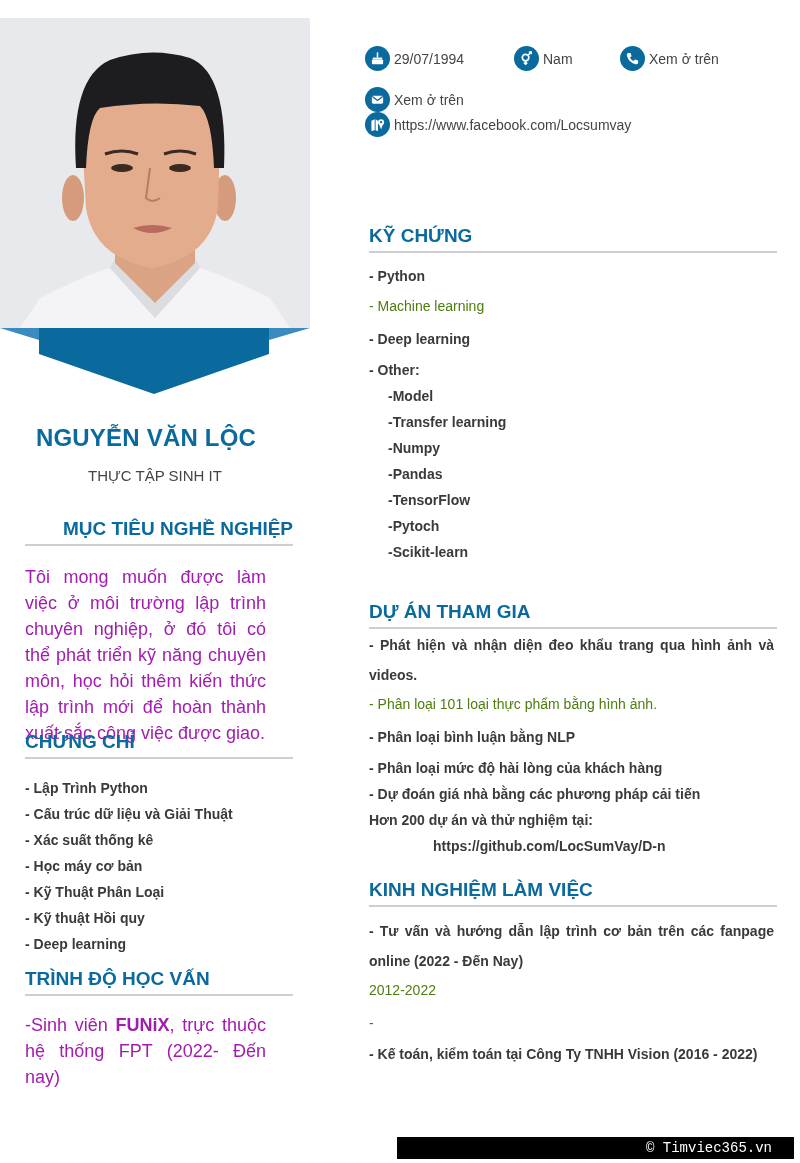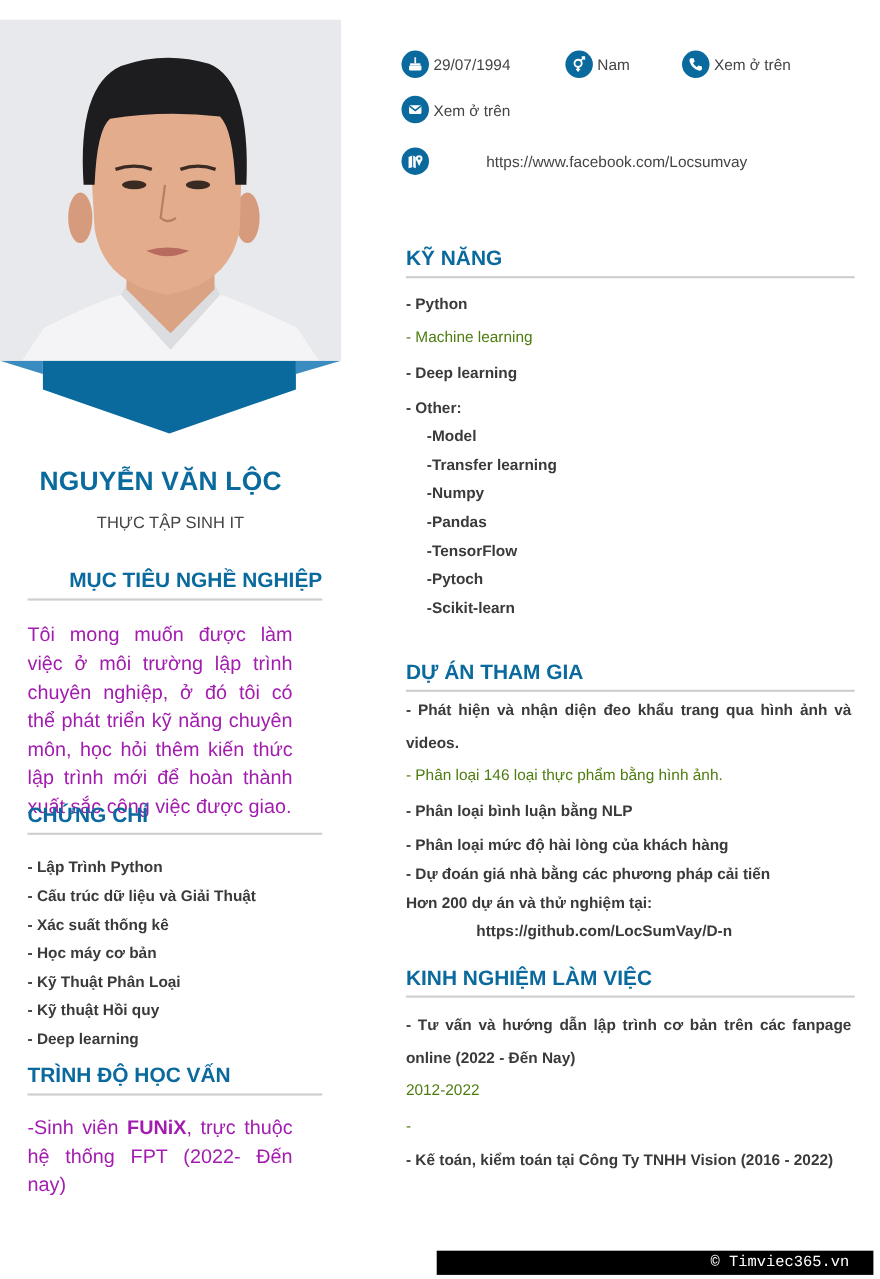--- a/index.html
+++ b/index.html
@@ -132,21 +132,21 @@
 </div>
 <div class="contact" style="left:365px; top:87px;">
   <span class="ic">
     <svg viewBox="0 0 16 16">
         <rect x="2" y="4" width="12" height="8.5" rx="1.5" fill="#fff"></rect>
         <polyline points="2.5,4.8 8,9 13.5,4.8" stroke="#0a6a9e" stroke-width="1.5" fill="none"></polyline>
       </svg>
   </span>
   <span>Xem ở trên</span>
 </div>
-<div class="contact" style="left:365px; top:134px;gap:48px;">
+<div class="contact" style="left:365px; top:112px;">
   <span class="ic">
     <svg viewBox="0 0 16 16">
         <polygon points="1.5,4 5,2.5 5,14 1.5,15" fill="#fff"></polygon>
         <polygon points="6,2.5 8.5,4 8.5,15 6,14" fill="#fff"></polygon>
         <circle cx="11.8" cy="5.5" r="3.2" fill="#fff"></circle>
         <circle cx="11.8" cy="5.5" r="1.2" fill="#0a6a9e"></circle>
         <polygon points="9.5,7.5 14.1,7.5 11.8,13" fill="#fff"></polygon>
       </svg>
   </span>
   <span>https://www.facebook.com/Locsumvay</span>
@@ -164,38 +164,38 @@
   <div>- Kỹ Thuật Phân Loại</div>
   <div>- Kỹ thuật Hồi quy</div>
   <div>- Deep learning</div>
 </div>
 
 <div class="section-title left-title" style="top:968px;">TRÌNH ĐỘ HỌC VẤN</div>
 <div class="para" style="top:1012px; text-align:justify;">
   <span>-Sinh viên </span><b>FUNiX</b><span>, trực thuộc hệ thống FPT (2022- Đến nay)</span><br>
 </div>
 
-<div class="section-title right-title" style="top:225px;">KỸ NĂNG</div>
+<div class="section-title right-title" style="top:225px;">KỸ CHỨNG</div>
 <div class="rtext b" style="top:268px;">- Python</div>
 <div class="rtext n" style="top:298px;">- Machine learning</div>
 <div class="rtext b" style="top:331px;">- Deep learning</div>
 <div class="rtext b" style="top:362px;">- Other:</div>
 <div class="list" style="left:388px; top:383px; font-size:14px;">
   <div>-Model</div>
   <div>-Transfer learning</div>
   <div>-Numpy</div>
   <div>-Pandas</div>
   <div>-TensorFlow</div>
   <div>-Pytoch</div>
   <div>-Scikit-learn</div>
 </div>
 
 <div class="section-title right-title" style="top:601px;">DỰ ÁN THAM GIA</div>
 <div class="rtext b justify" style="top:630px;">- Phát hiện và nhận diện đeo khẩu trang qua hình ảnh và videos.</div>
-<div class="rtext n" style="top:696px;">- Phân loại 146 loại thực phẩm bằng hình ảnh.</div>
+<div class="rtext n" style="top:696px;">- Phân loại 101 loại thực phẩm bằng hình ảnh.</div>
 <div class="rtext b" style="top:729px;">- Phân loại bình luận bằng NLP</div>
 <div class="rtext b" style="top:760px;">- Phân loại mức độ hài lòng của khách hàng</div>
 <div class="rtext b" style="top:786px;">- Dự đoán giá nhà bằng các phương pháp cải tiến</div>
 <div class="rtext b" style="top:812px;">Hơn 200 dự án và thử nghiệm tại:</div>
 <div class="rtext b" style="left:433px; top:838px;">https://github.com/LocSumVay/D-n</div>
 
 <div class="section-title right-title" style="top:879px;">KINH NGHIỆM LÀM VIỆC</div>
 <div class="rtext b justify" style="top:916px;">- Tư vấn và hướng dẫn lập trình cơ bản trên các fanpage online (2022 - Đến Nay)</div>
 <div class="rtext n" style="top:982px;">2012-2022</div>
 <div class="rtext n" style="top:1015px;">-</div>

